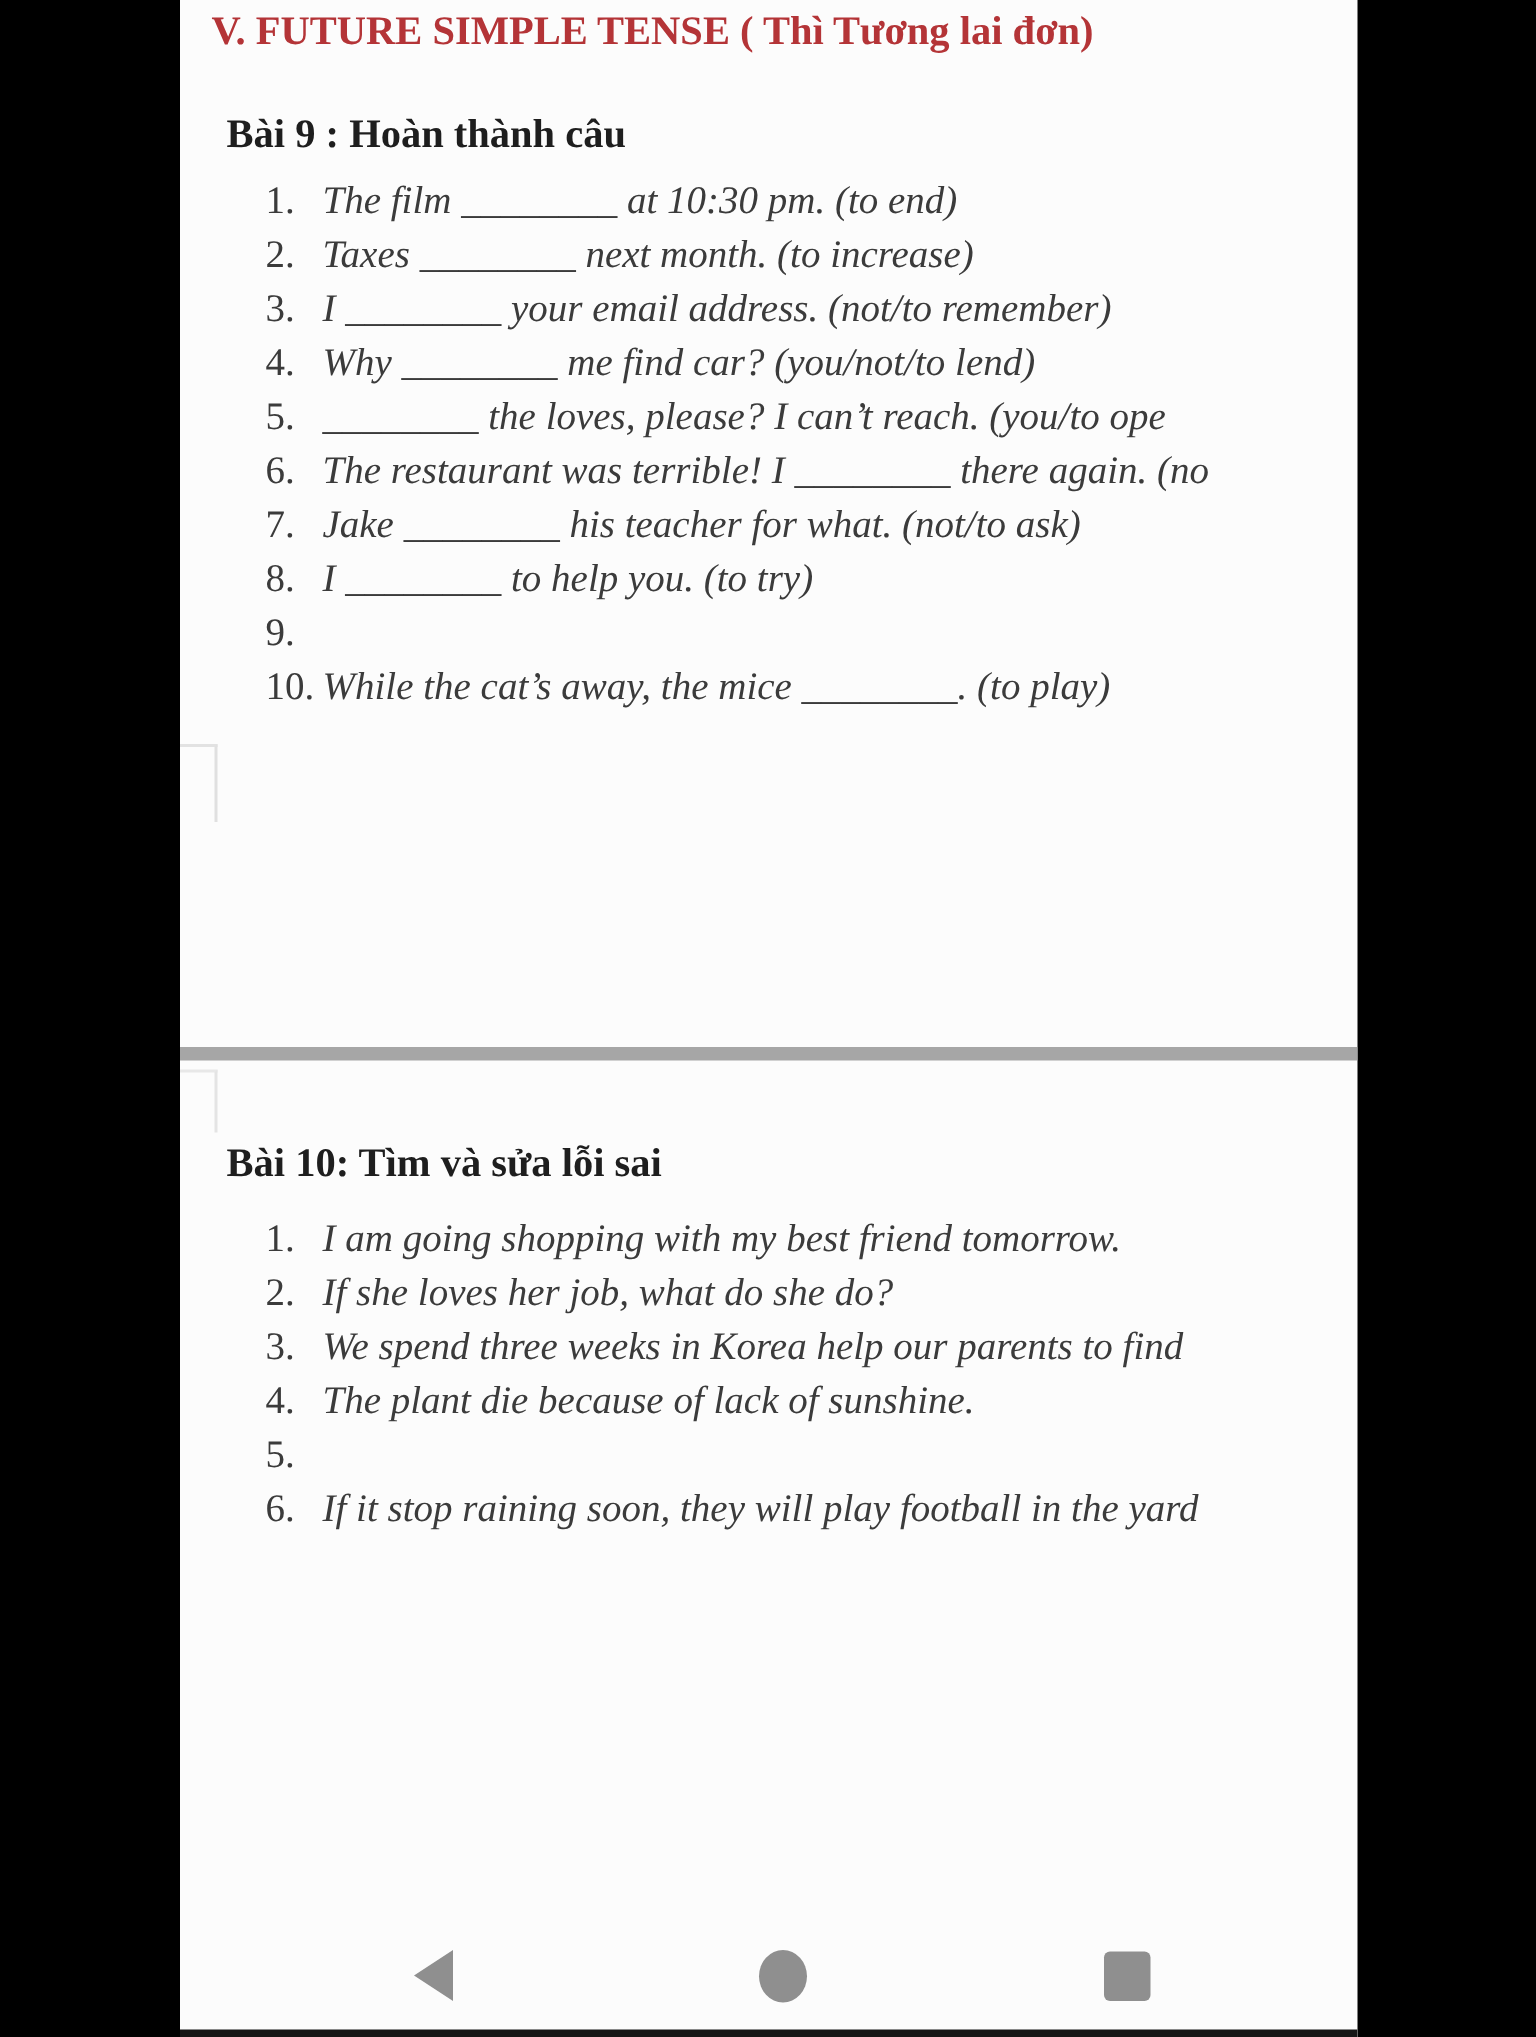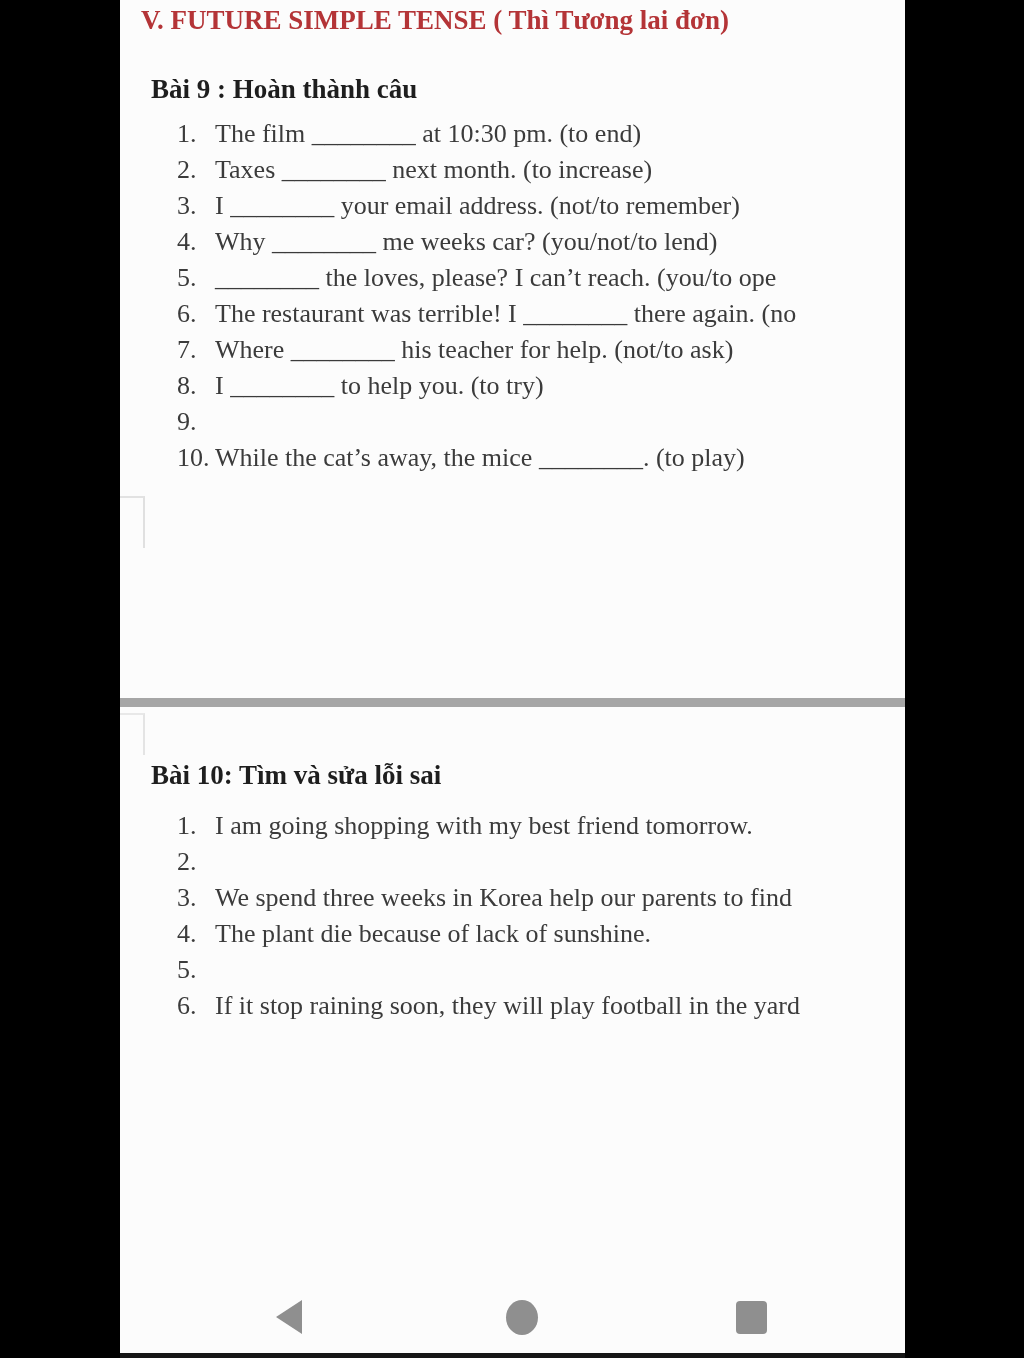--- a/index.html
+++ b/index.html
@@ -20,21 +20,21 @@
     position:absolute;left:19px;margin:12px;
     font-size:27px;font-weight:bold;line-height:34px;color:#1e1e1e;white-space:nowrap;
   }
   .sec1{top:60px;}
   .sec2{top:746px;}
   .list{position:absolute;left:57px;width:728px;overflow:hidden;}
   .list1{top:116px;}
   .list2{top:808px;}
   .line{display:flex;height:36px;line-height:36px;font-size:26px;color:#3b3b3b;white-space:nowrap;}
   .num{flex:0 0 38px;}
-  .txt{flex:0 0 auto;}
+  .txt{flex:0 0 auto;font-style:italic;}
   .divider{position:absolute;left:0;top:698px;width:100%;height:9px;background:#a6a6a6;}
   .corner-artifact{position:absolute;left:0;}
   .a1{top:496px;width:23px;height:50px;border-top:2px solid #e2e2e2;border-right:2px solid #e0e0e0;}
   .a2{top:713px;width:23px;height:40px;border-top:2px solid #e8e8e8;border-right:2px solid #e4e4e4;}
   .nav-btn{
     position:absolute;top:1293px;width:48px;height:48px;
     display:flex;align-items:center;justify-content:center;background:transparent;border:none;padding:0;cursor:pointer;
   }
   .nav-back{left:145px;}
   .nav-home{left:378px;}
@@ -61,33 +61,33 @@
     <div class="line">
       <span class="num">2.</span>
       <span class="txt">Taxes ________ next month. (to increase)</span>
     </div>
     <div class="line">
       <span class="num">3.</span>
       <span class="txt">I ________ your email address. (not/to remember)</span>
     </div>
     <div class="line">
       <span class="num">4.</span>
-      <span class="txt">Why ________ me weeks car? (you/not/to lend)</span>
+      <span class="txt">Why ________ me find car? (you/not/to lend)</span>
     </div>
     <div class="line">
       <span class="num">5.</span>
       <span class="txt">________ the loves, please? I can’t reach. (you/to ope</span>
     </div>
     <div class="line">
       <span class="num">6.</span>
       <span class="txt">The restaurant was terrible! I ________ there again. (no</span>
     </div>
     <div class="line">
       <span class="num">7.</span>
-      <span class="txt">Where ________ his teacher for help. (not/to ask)</span>
+      <span class="txt">Jake ________ his teacher for what. (not/to ask)</span>
     </div>
     <div class="line">
       <span class="num">8.</span>
       <span class="txt">I ________ to help you. (to try)</span>
     </div>
     <div class="line">
       <span class="num">9.</span>
     </div>
     <div class="line">
       <span class="num">10.</span>
@@ -103,20 +103,21 @@
 
   <h2 class="sec-head sec2">Bài 10: Tìm và sửa lỗi sai</h2>
 
   <div class="list list2">
     <div class="line">
       <span class="num">1.</span>
       <span class="txt">I am going shopping with my best friend tomorrow.</span>
     </div>
     <div class="line">
       <span class="num">2.</span>
+      <span class="txt">If she loves her job, what do she do?</span>
     </div>
     <div class="line">
       <span class="num">3.</span>
       <span class="txt">We spend three weeks in Korea help our parents to find</span>
     </div>
     <div class="line">
       <span class="num">4.</span>
       <span class="txt">The plant die because of lack of sunshine.</span>
     </div>
     <div class="line">

